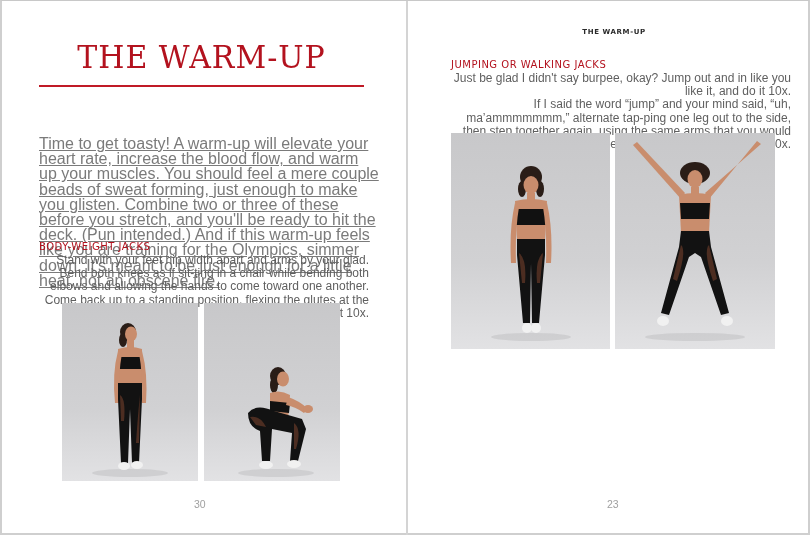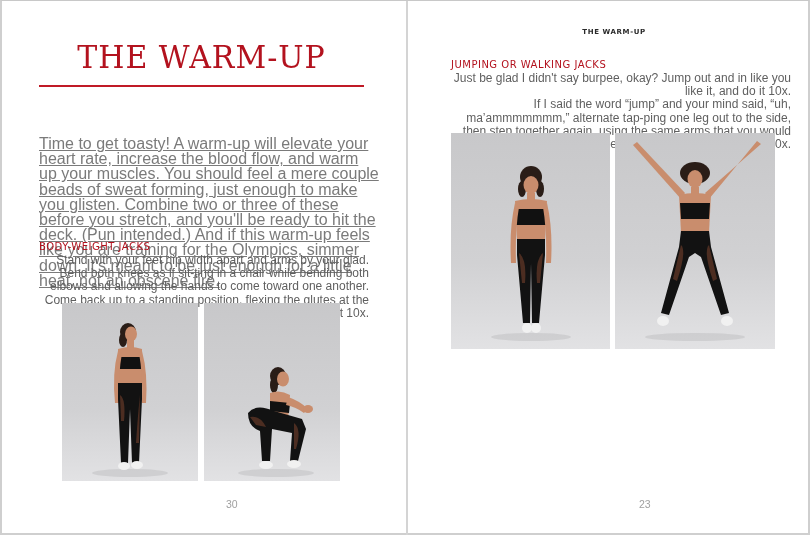--- a/index.html
+++ b/index.html
@@ -56,21 +56,21 @@
       background: linear-gradient(180deg, #c8c8ca 0%, #d1d1d3 60%, #e2e2e4 100%);
       overflow: hidden;
     }
     .photo-left-1 { left: 60px; top: 302px; width: 136px; height: 178px; }
     .photo-left-2 { left: 202px; top: 302px; width: 136px; height: 178px; }
     .photo-right-1 { left: 43px; top: 132px; width: 159px; height: 216px; }
     .photo-right-2 { left: 207px; top: 132px; width: 160px; height: 216px; }
     .photo svg { position: absolute; left: 0; top: 0; width: 100%; height: 100%; }
 
     .page-number {
-      position: absolute; top: 497px; font-size: 10.5px; color: #a0a0a0; margin-left: 32px;
+      position: absolute; top: 497px; font-size: 10.5px; color: #a0a0a0;
     }
     .pn-left { left: 192px; }
     .pn-right { left: 199px; }
 
     
     .running-head {
       position: absolute; left: 0; top: 27px; width: 404px; text-align: center;
       font-family: "DejaVu Sans", sans-serif;
       font-size: 7px; font-weight: bold; letter-spacing: 0.6px; color: #2a2a2a;
       padding-left: 8px;

